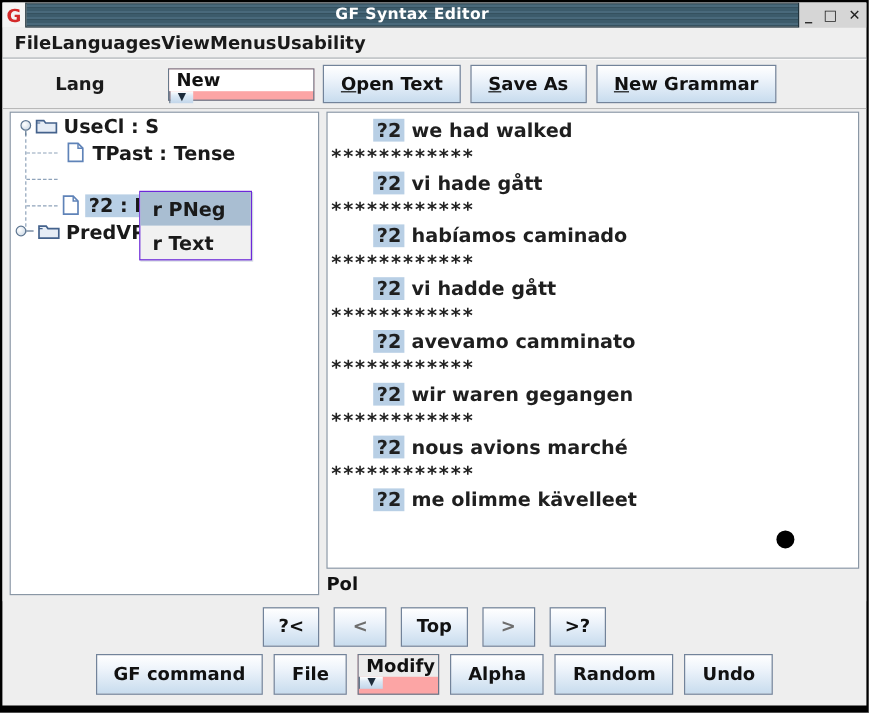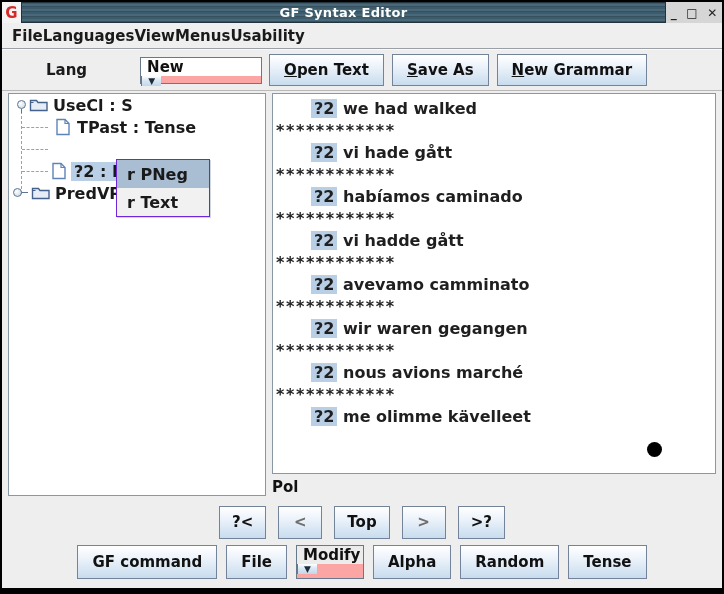--- a/index.html
+++ b/index.html
@@ -263,16 +263,16 @@
 
   <div class="bottom-row">
     <button class="btn">GF command</button>
     <button class="btn">File</button>
     <div class="combo modify-combo">
       <span class="combo-field">Modify</span>
       <span class="combo-arrow">▼</span>
     </div>
     <button class="btn">Alpha</button>
     <button class="btn">Random</button>
-    <button class="btn">Tense</button>
+    <button class="btn">Undo</button>
   </div>
 
 </div>
 
 </body></html>

